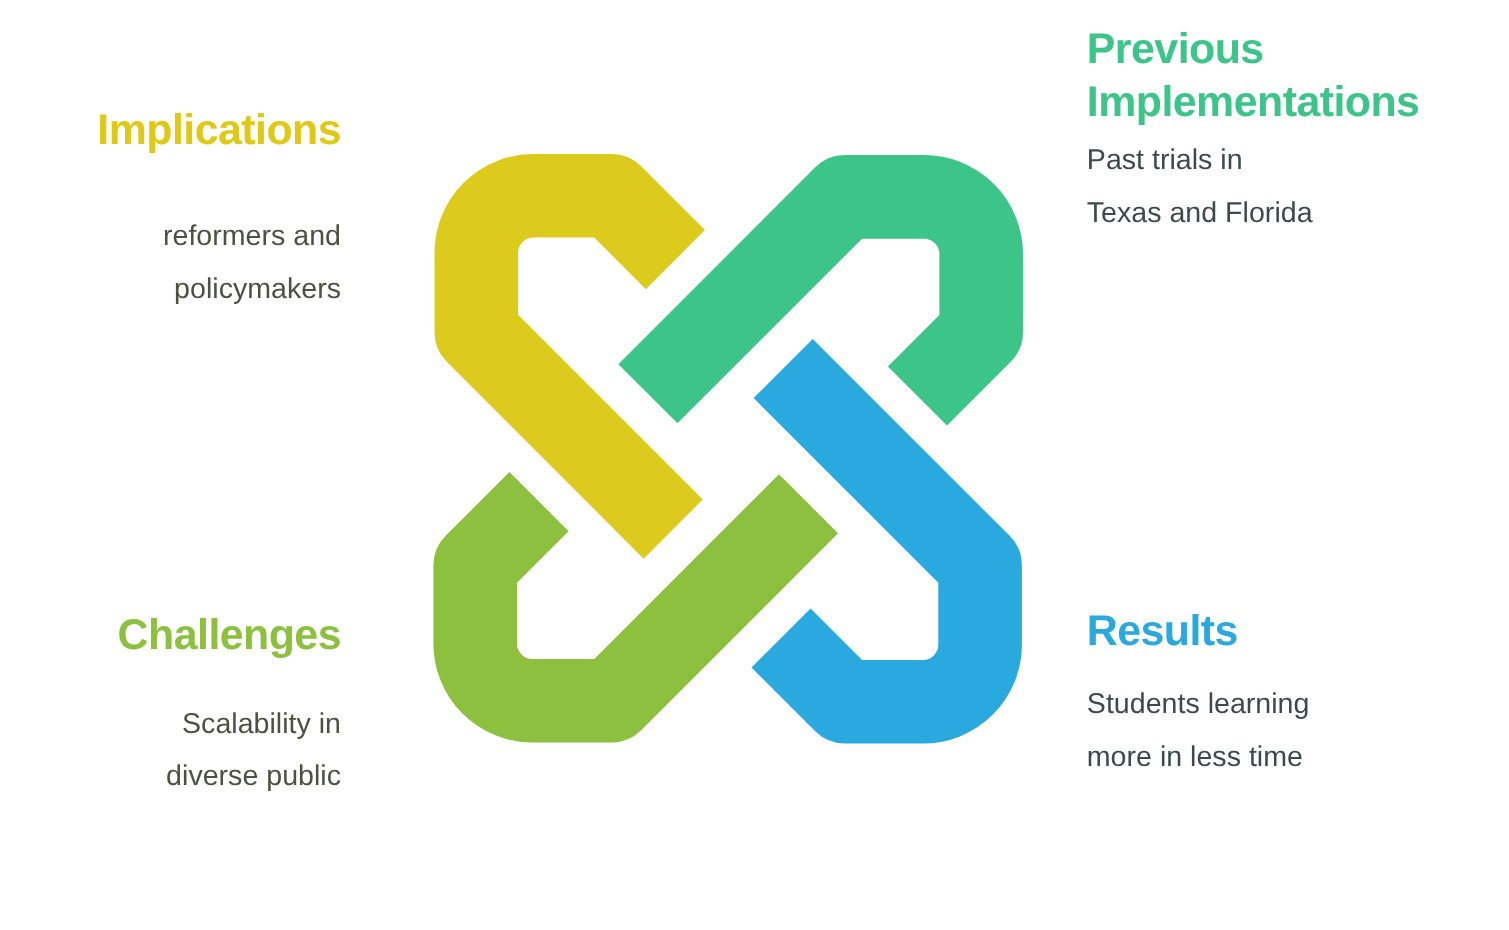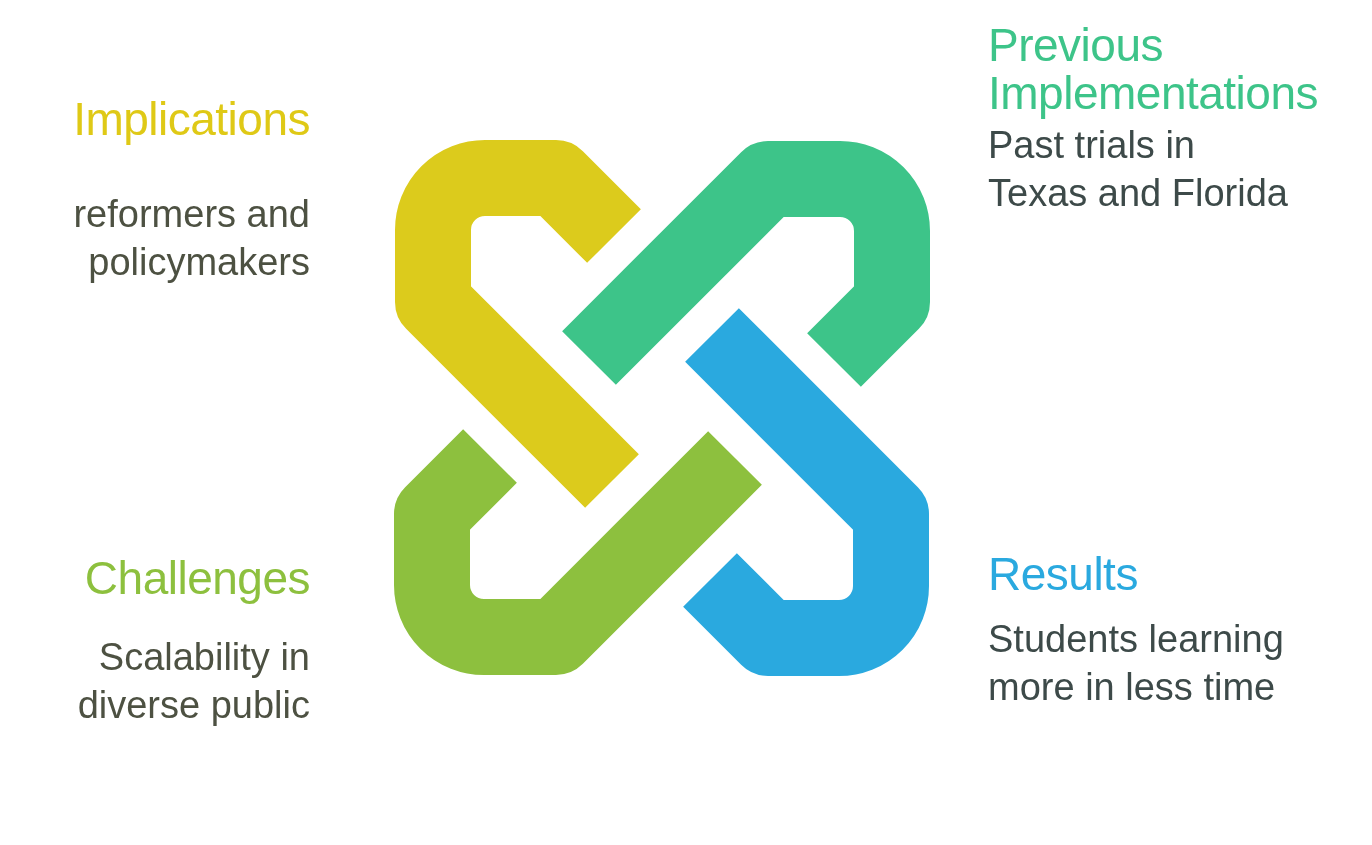--- a/index.html
+++ b/index.html
@@ -13,26 +13,26 @@
     position: absolute; inset: 0;
     width: 1372px; height: 845px;
     background: #ffffff;
   }
   .knot-svg {
     position: absolute; left: 0; top: 0;
     width: 1372px; height: 845px;
   }
   .text-block { position: absolute; }
   .text-block .heading {
-    font-size: 46px; font-weight: normal;
+    font-size: 39px; font-weight: bold;
     line-height: 48px; letter-spacing: -0.5px;
     white-space: nowrap;
   }
   .text-block .body {
-    font-size: 38px; font-weight: normal;
+    font-size: 26px; font-weight: normal;
     line-height: 48px;
     white-space: nowrap;
   }
   .block-tl { left: 0px;  top: 95px;  width: 310px; text-align: right; }
   .block-tl .heading { margin-bottom: 47px; padding-left: 39px; }
   .block-tr { left: 988px; top: 21px;  width: 384px; text-align: left; }
   .block-tr .heading { margin-bottom: 4px; }
   .block-bl { left: 0px;  top: 554px; width: 310px; text-align: right; }
   .block-bl .heading { margin-bottom: 31px; padding-left: 28px; }
   .block-br { left: 988px; top: 550px; width: 384px; text-align: left; }

